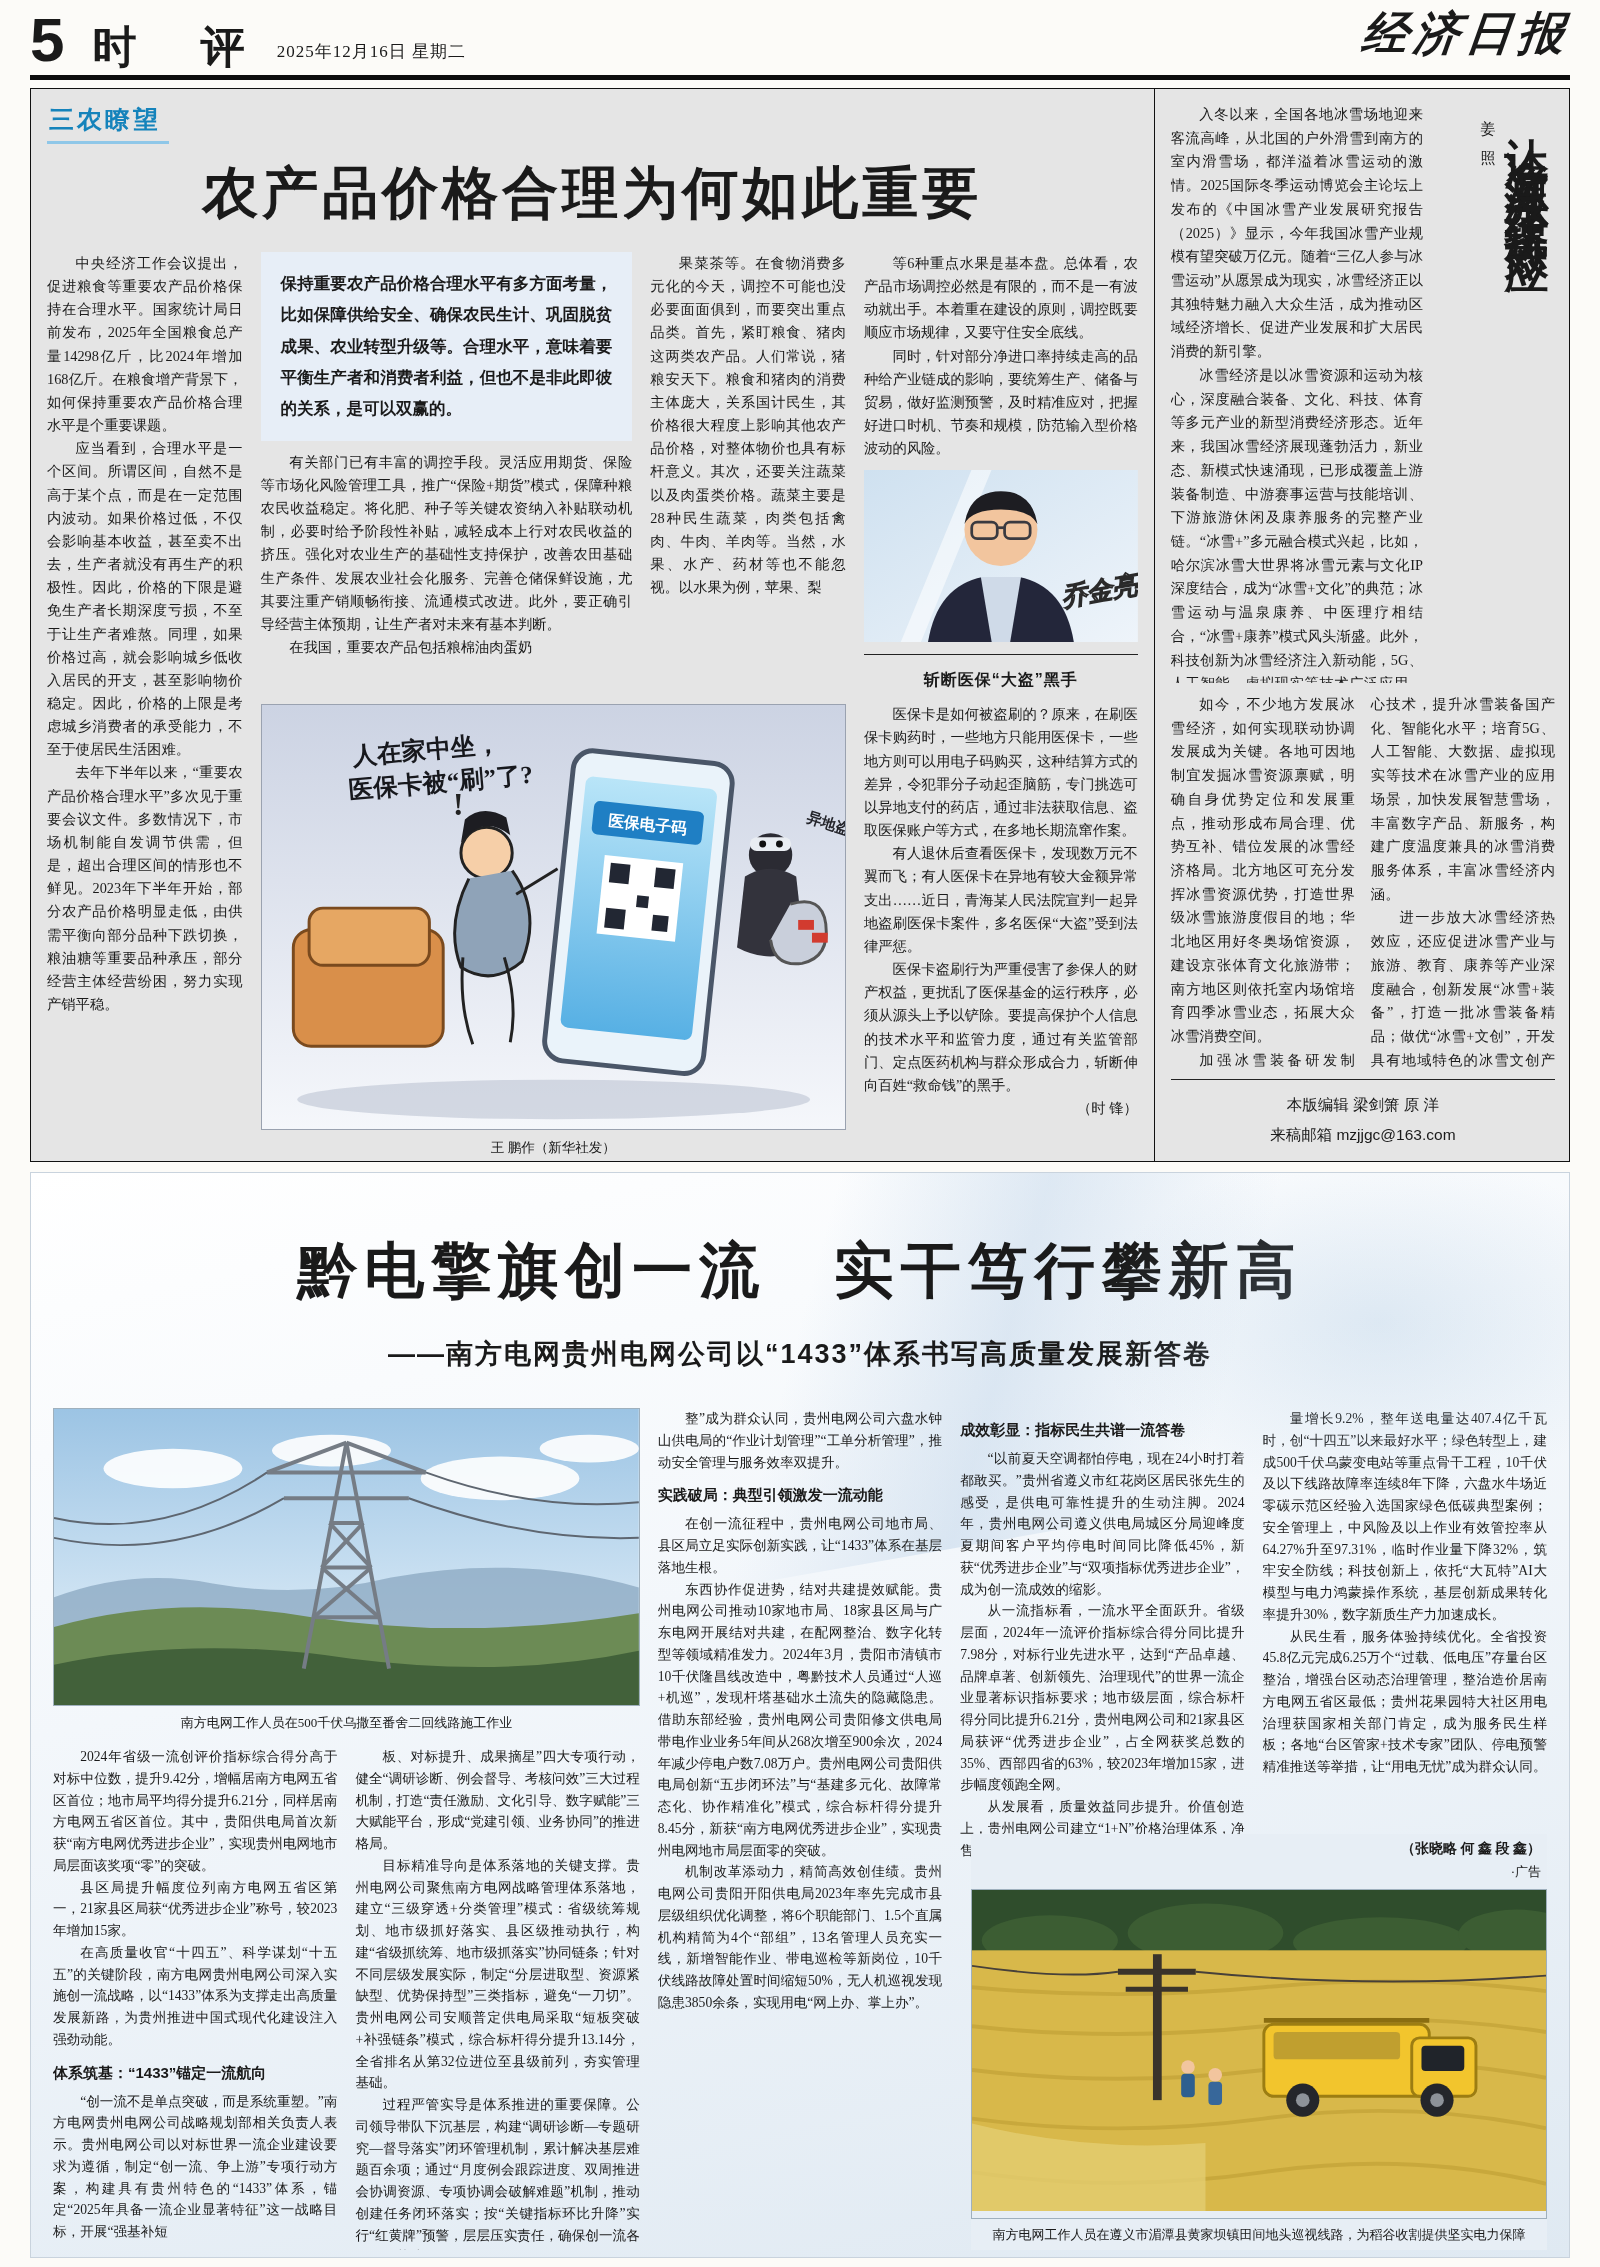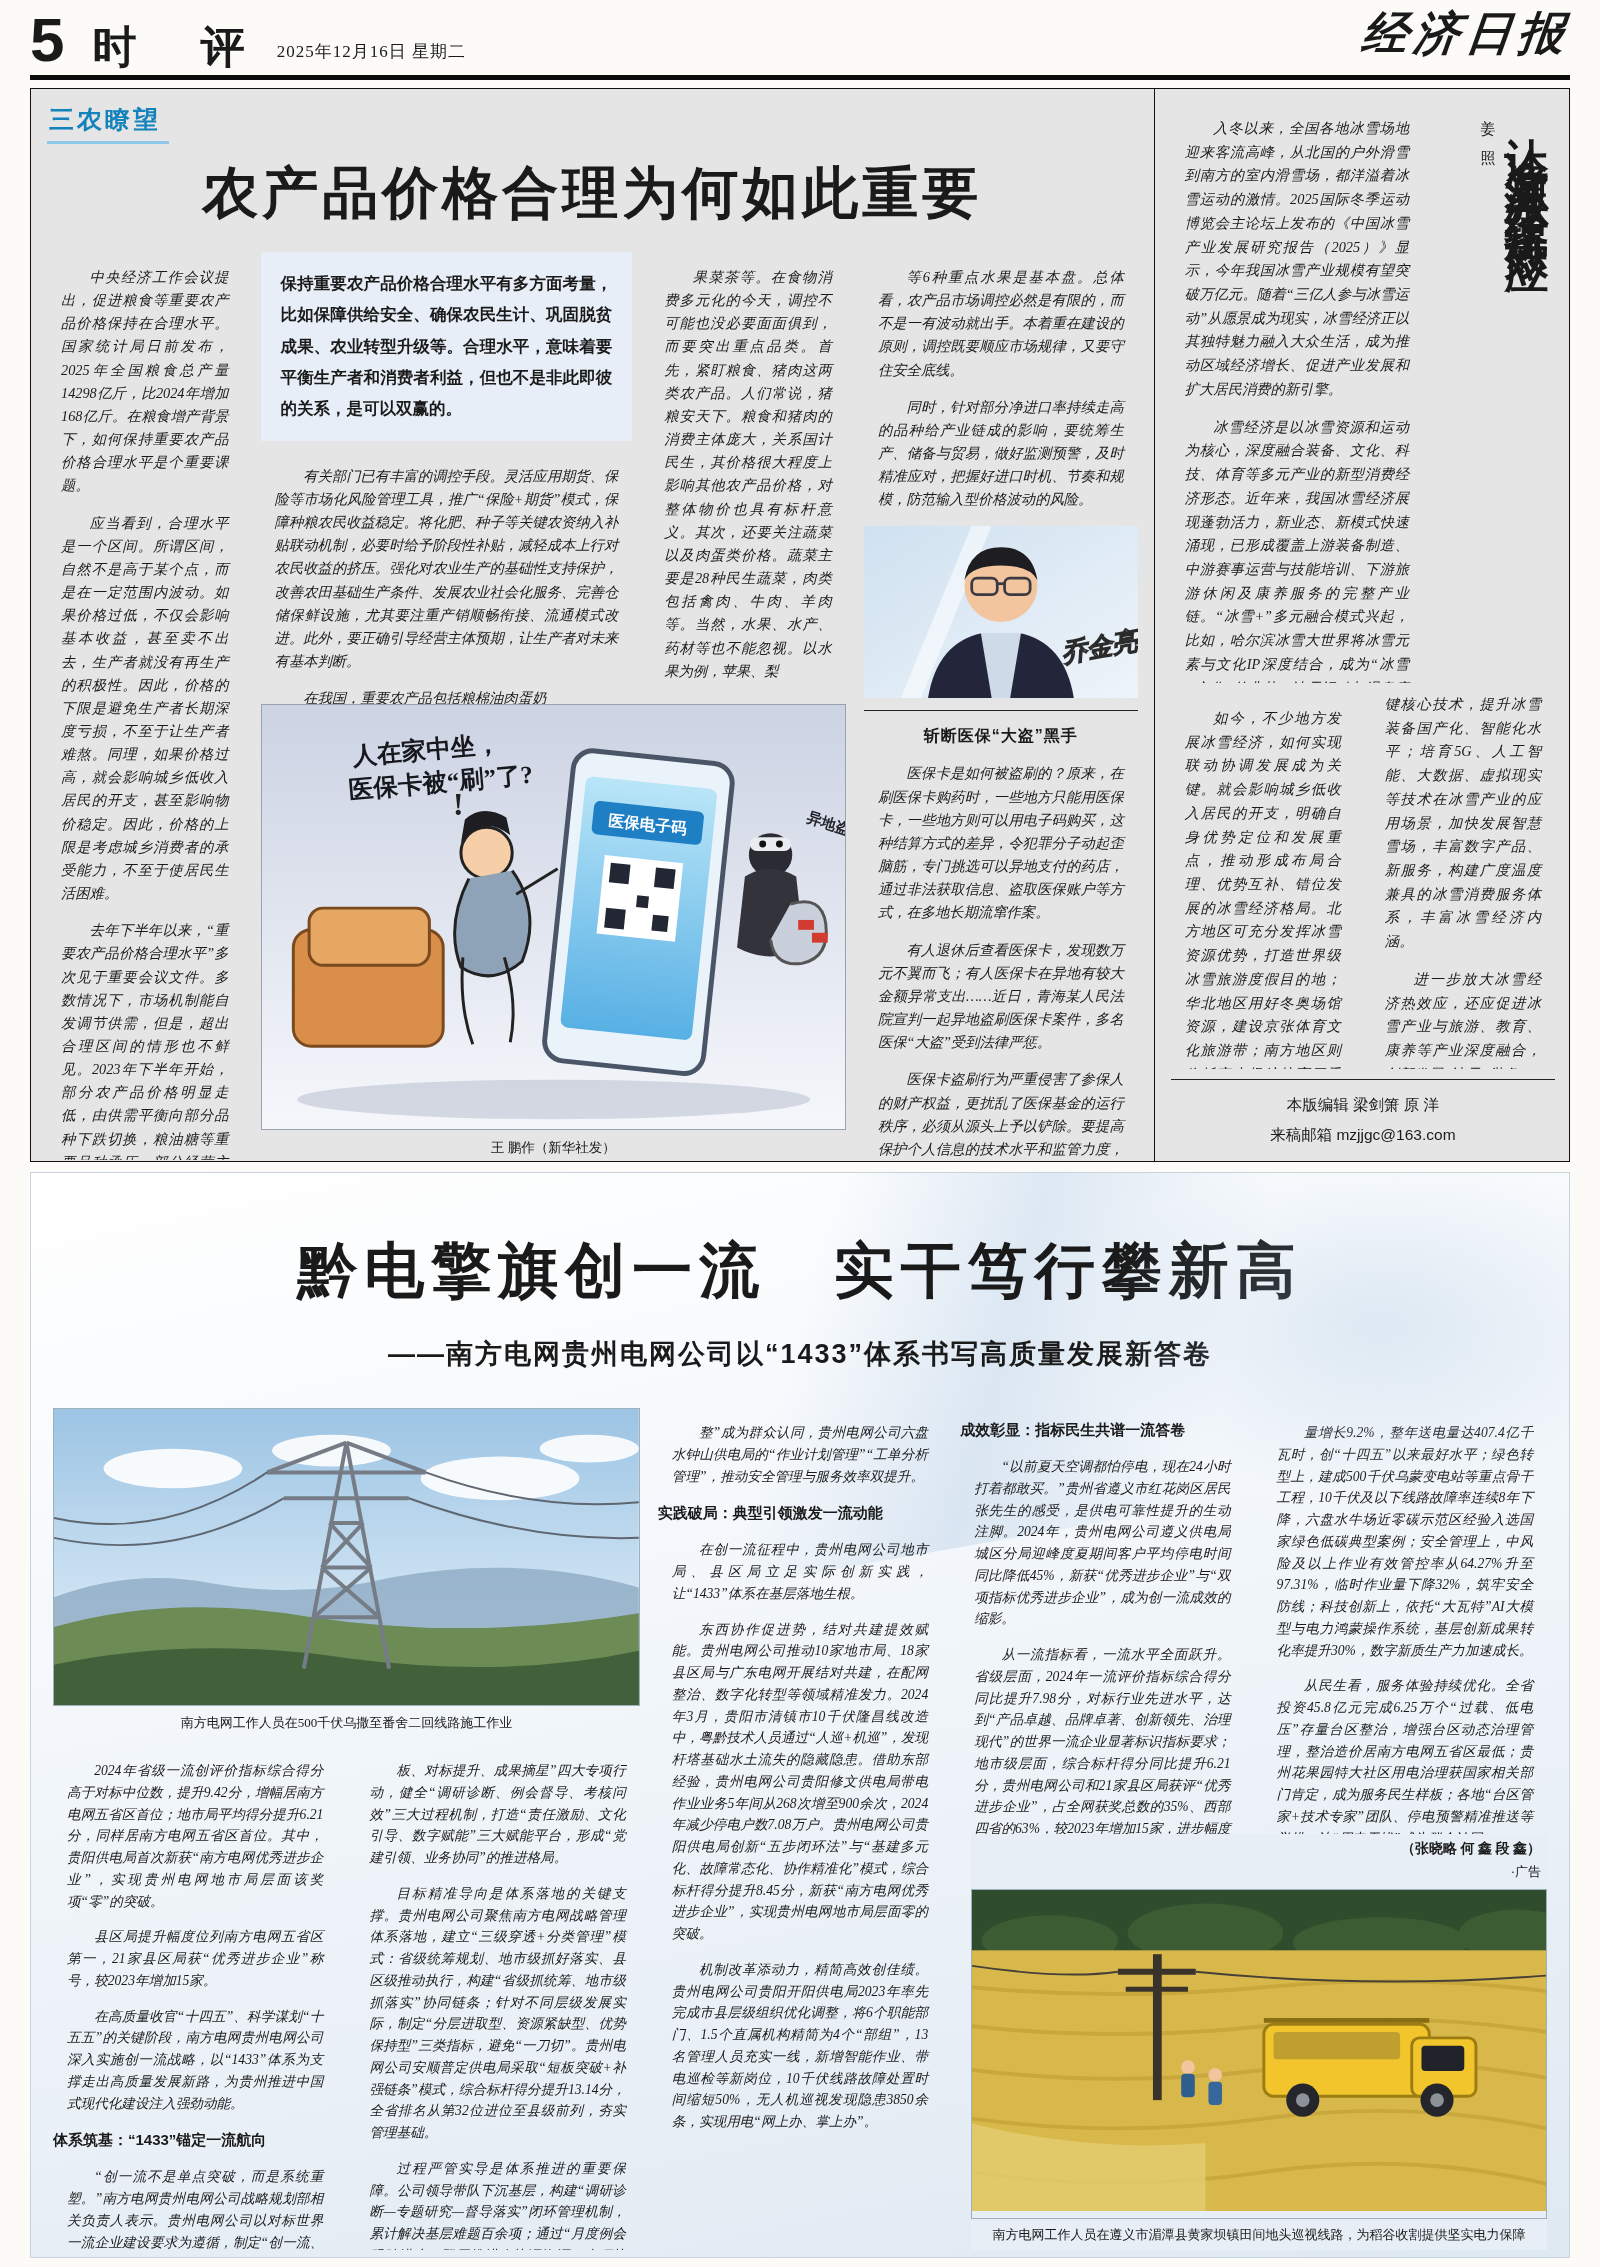--- a/index.html
+++ b/index.html
@@ -14,21 +14,21 @@
   .masthead-logo { margin-left:auto; font-size:46px; font-weight:bold; font-style:italic; letter-spacing:6px; transform:skewX(-6deg); padding-bottom:2px; }
 
   
   .top-box { margin:8px 30px 0; border:1px solid #111; height:1074px; display:flex; background:#e5e5e5; }
   .lead { width:73%; padding:14px 16px 10px; overflow:hidden; }
   .kicker { display:inline-block; font-family:"Liberation Sans", sans-serif; font-size:25px; font-weight:900; color:#1583bb; border-bottom:3px solid #8fc7e8; padding:0 8px 5px 2px; letter-spacing:3px; }
   .lead-headline { font-family:"Liberation Sans", sans-serif; font-size:56px; font-weight:900; text-align:center; letter-spacing:4px; margin:12px 0 20px; }
   .lead-grid { display:grid; grid-template-columns:1fr 1.9fr 1fr 1.4fr; grid-template-rows:auto 1fr 426px 30px;
     grid-template-areas:"c1 blue c4 c5" "c1 mid c4 c5" "c1 cart cart c5" "c1 cap cap c5";
     column-gap:18px; font-size:14.3px; line-height:1.62; text-align:justify; height:908px; overflow:hidden; }
-  .lead-grid p, .ice p, .feat-grid p, .yibao p { text-indent:2em; margin:14px;font-style:italic; }
+  .lead-grid p, .ice p, .feat-grid p, .yibao p { text-indent:2em; margin:0; }
   .col-c1 { grid-area:c1; overflow:hidden; }
   .blue-box { grid-area:blue; background:#e7eef7; padding:16px 20px; font-family:"Liberation Sans", sans-serif; font-size:16.5px; line-height:1.9; font-weight:600; text-align:justify; margin-bottom:10px; text-indent:0; }
   .col-mid { grid-area:mid; overflow:hidden; }
   .col-c4 { grid-area:c4; overflow:hidden; }
   .col-c5 { grid-area:c5; overflow:hidden; }
   .cartoon-area { grid-area:cart; border:1px solid #9aa2b0; overflow:hidden; }
   .cartoon-area svg { width:100%; height:100%; display:block; }
   .cartoon-caption { grid-area:cap; text-align:center; font-size:13.5px; padding-top:7px; }
   .author-photo { height:172px; margin:10px 0 0; overflow:hidden; }
   .author-photo svg { width:100%; height:100%; display:block; }
@@ -213,21 +213,21 @@
         <div class="ice-col-top">
             <p>入冬以来，全国各地冰雪场地迎来客流高峰，从北国的户外滑雪到南方的室内滑雪场，都洋溢着冰雪运动的激情。2025国际冬季运动博览会主论坛上发布的《中国冰雪产业发展研究报告（2025）》显示，今年我国冰雪产业规模有望突破万亿元。随着“三亿人参与冰雪运动”从愿景成为现实，冰雪经济正以其独特魅力融入大众生活，成为推动区域经济增长、促进产业发展和扩大居民消费的新引擎。</p>
             <p>冰雪经济是以冰雪资源和运动为核心，深度融合装备、文化、科技、体育等多元产业的新型消费经济形态。近年来，我国冰雪经济展现蓬勃活力，新业态、新模式快速涌现，已形成覆盖上游装备制造、中游赛事运营与技能培训、下游旅游休闲及康养服务的完整产业链。“冰雪+”多元融合模式兴起，比如，哈尔滨冰雪大世界将冰雪元素与文化IP深度结合，成为“冰雪+文化”的典范；冰雪运动与温泉康养、中医理疗相结合，“冰雪+康养”模式风头渐盛。此外，科技创新为冰雪经济注入新动能，5G、人工智能、虚拟现实等技术广泛应用，提升了冰雪场馆的智能化水平和运营效率。</p>
           </div>
         <div class="ice-headline-wrap">
           <div class="ice-headline">让冷资源激活经济热效应</div>
           <div class="ice-author">姜 照</div>
         </div>
       </div>
       <div class="ice-bottom">
-          <p>如今，不少地方发展冰雪经济，如何实现联动协调发展成为关键。就会影响城乡低收入居民的开支，明确自身优势定位和发展重点，推动形成布局合理、优势互补、错位发展的冰雪经济格局。北方地区可充分发挥冰雪资源优势，打造世界级冰雪旅游度假目的地；华北地区用好冬奥场馆资源，建设京张体育文化旅游带；南方地区则依托室内场馆培育四季冰雪业态，拓展大众冰雪消费空间。</p>
+          <p>如今，不少地方发展冰雪经济，如何实现联动协调发展成为关键。各地可因地制宜发掘冰雪资源禀赋，明确自身优势定位和发展重点，推动形成布局合理、优势互补、错位发展的冰雪经济格局。北方地区可充分发挥冰雪资源优势，打造世界级冰雪旅游度假目的地；华北地区用好冬奥场馆资源，建设京张体育文化旅游带；南方地区则依托室内场馆培育四季冰雪业态，拓展大众冰雪消费空间。</p>
           <p>加强冰雪装备研发制造，是放大冷资源激活经济热效应的关键一环。应鼓励企业与高校、科研院所共建研发平台，攻关造雪机、索道、智能滑雪装备等关键核心技术，提升冰雪装备国产化、智能化水平；培育5G、人工智能、大数据、虚拟现实等技术在冰雪产业的应用场景，加快发展智慧雪场，丰富数字产品、新服务，构建广度温度兼具的冰雪消费服务体系，丰富冰雪经济内涵。</p>
           <p>进一步放大冰雪经济热效应，还应促进冰雪产业与旅游、教育、康养等产业深度融合，创新发展“冰雪+装备”，打造一批冰雪装备精品；做优“冰雪+文创”，开发具有地域特色的冰雪文创产品；推动“冰雪+康养”，在冰雪度假区布局康养设施和业态；发展“冰雪+培训”，带动服务升级，形成新的增长点。</p>
         </div>
       <div class="editor-box">
         <div>本版编辑 梁剑箫 原 洋</div>
         <div>来稿邮箱 mzjjgc@163.com</div>
       </div>
     </div>
   </div>
 

